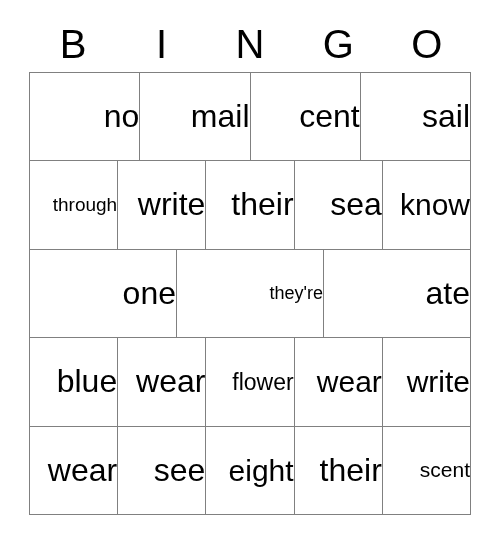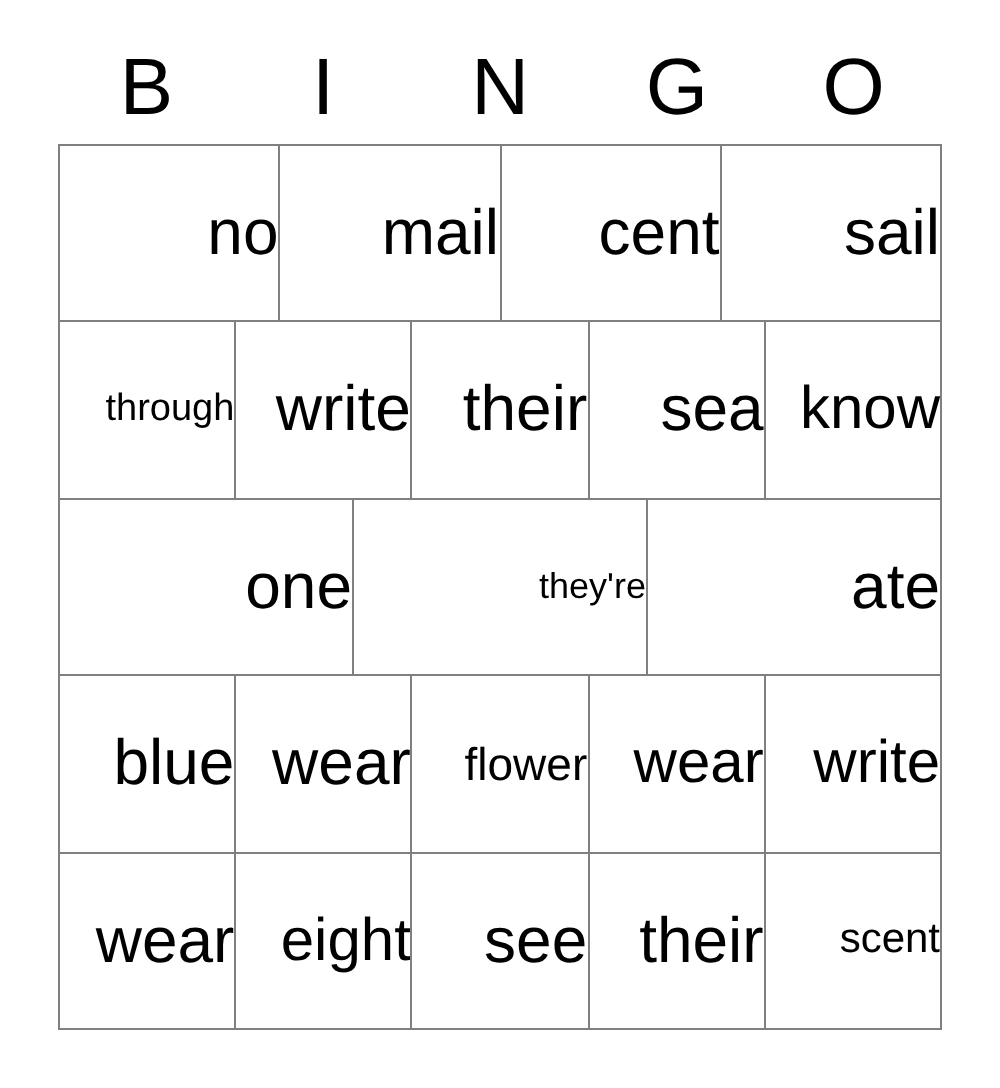--- a/index.html
+++ b/index.html
@@ -167,24 +167,24 @@
       <div class="grid-cell">
           <span class="cell-text fs-lg">write</span>
         </div>
     </div>
 
     <div class="grid-row">
       <div class="grid-cell">
           <span class="cell-text fs-xl">wear</span>
         </div>
       <div class="grid-cell">
-          <span class="cell-text fs-lg">eight</span>
+          <span class="cell-text fs-xl">see</span>
         </div>
       <div class="grid-cell">
-          <span class="cell-text fs-xl">see</span>
+          <span class="cell-text fs-lg">eight</span>
         </div>
       <div class="grid-cell">
           <span class="cell-text fs-xl">their</span>
         </div>
       <div class="grid-cell">
           <span class="cell-text fs-mdl">scent</span>
         </div>
     </div>
 
   </div>

